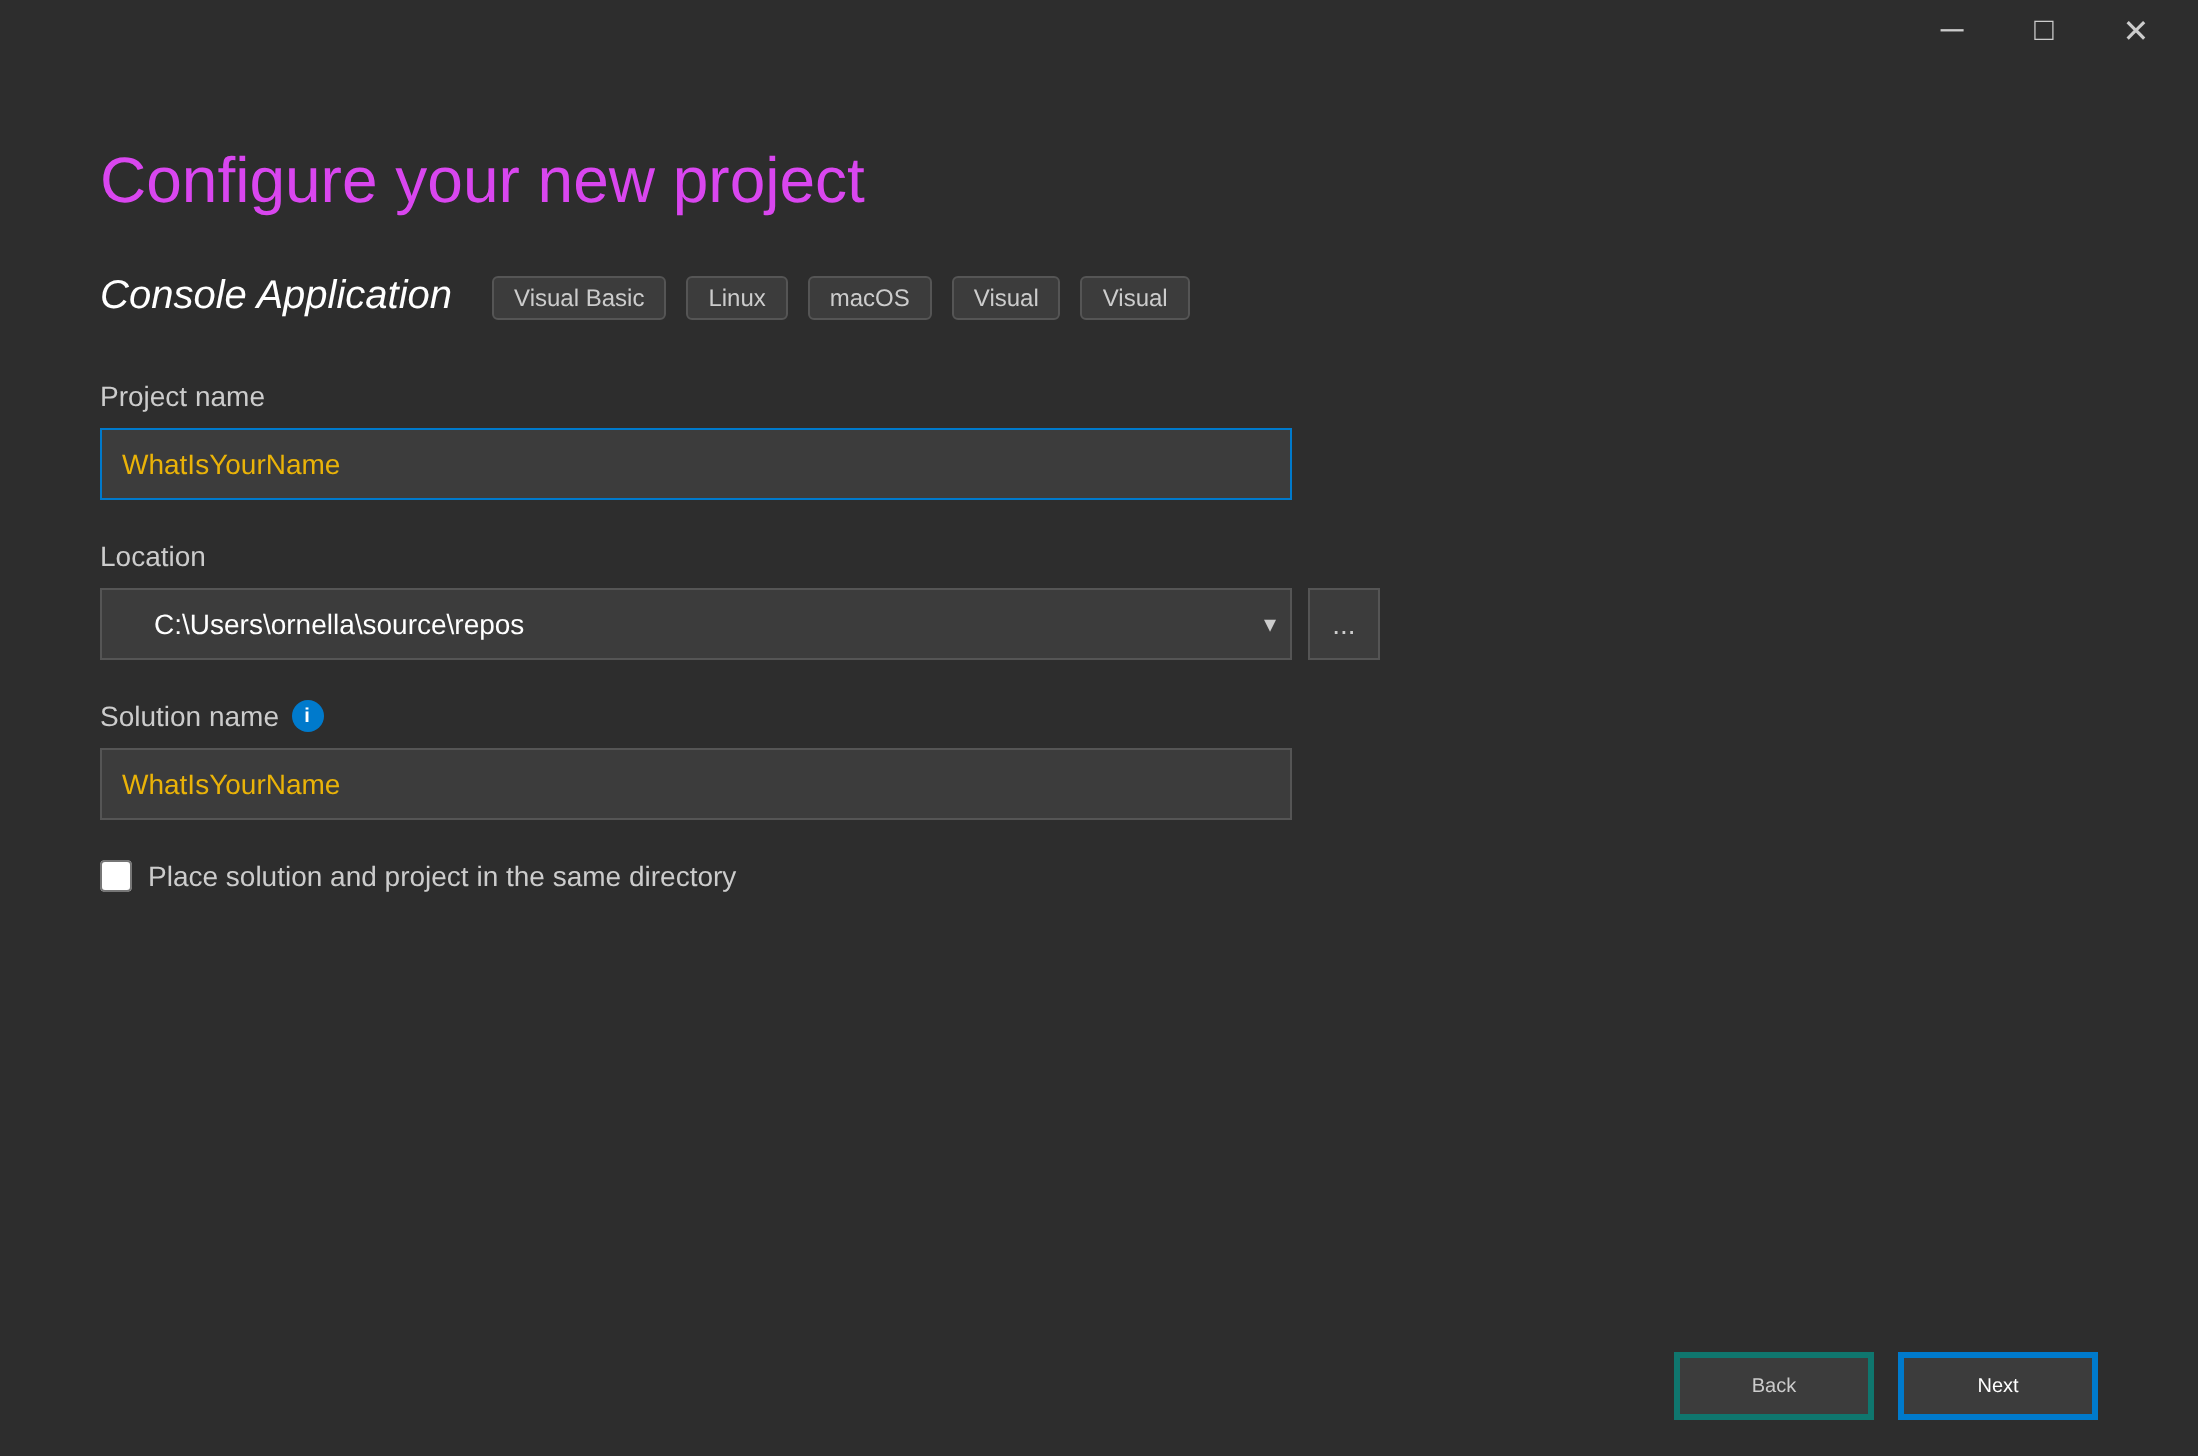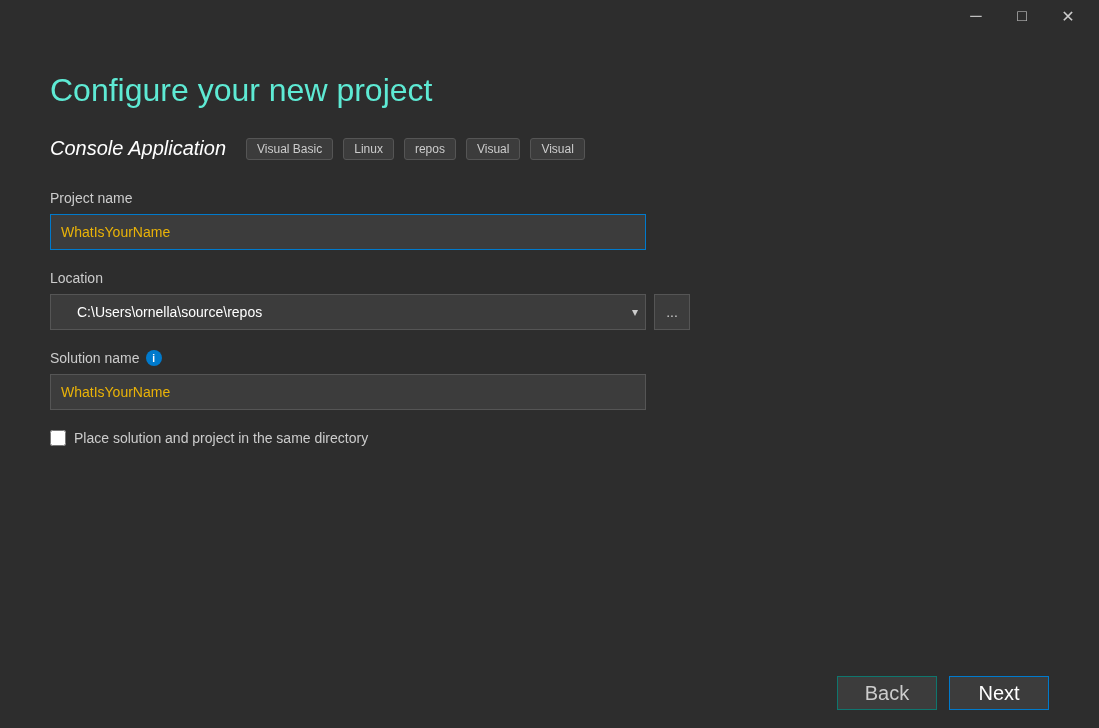--- a/index.html
+++ b/index.html
@@ -49,21 +49,21 @@
       top: 32px;
       left: 0;
       right: 0;
       bottom: 0;
       padding: 40px 50px;
     }
 
     .page-title {
       font-size: 32px;
       font-weight: 300;
-      color: #5eead4;
+      color: #d946ef;
       margin-bottom: 28px;
     }
 
     .project-type-row {
       display: flex;
       align-items: center;
       margin-bottom: 30px;
       gap: 10px;
     }
 
@@ -204,24 +204,24 @@
       align-items: center;
       justify-content: flex-end;
       padding: 0 50px;
       gap: 12px;
       background-color: #2d2d2d;
     }
 
     .footer-button {
       width: 100px;
       height: 34px;
-      border: 1px solid #0f766e;
-      background-color: #3c3c3c;
-      color: #cccccc;
-      font-size: 20px;
+      border: 3px solid #0f766e;
+      background-color: #3c3c3c;
+      color: #cccccc;
+      font-size: 10px;
       cursor: pointer;
       display: flex;
       align-items: center;
       justify-content: center;
     }
 
     .footer-button.primary {
       background-color: #3c3c3c;
       border-color: #007acc;
       color: #ffffff;
@@ -237,21 +237,21 @@
 </div>
 
 <div class="content">
 
   <h1 class="page-title">Configure your new project</h1>
 
   <div class="project-type-row">
     <span class="project-type-name">Console Application</span>
     <span class="tag">Visual Basic</span>
     <span class="tag">Linux</span>
-    <span class="tag">repos</span>
+    <span class="tag">macOS</span>
     <span class="tag">Visual</span>
     <span class="tag">Visual</span>
   </div>
 
   <div class="form-section">
     <div class="form-label">
       <span>Project name</span>
     </div>
     <input type="text" class="form-input" value="WhatIsYourName" style="">
   </div>

